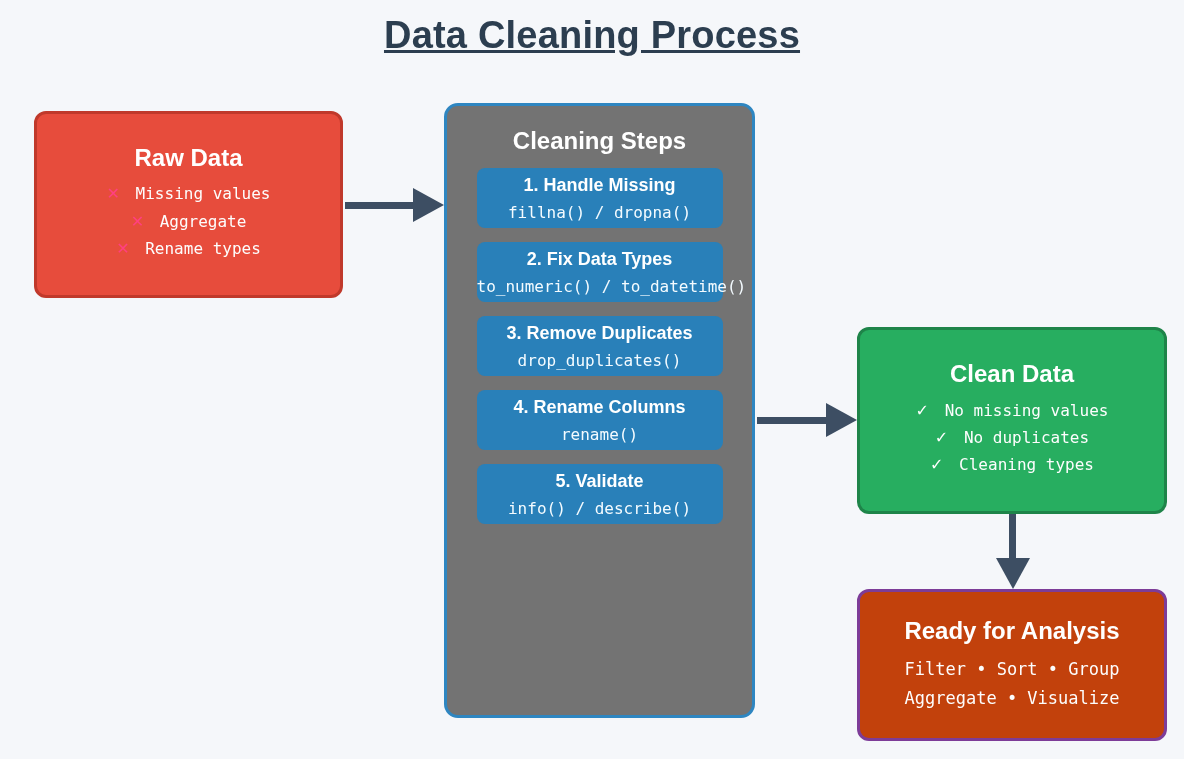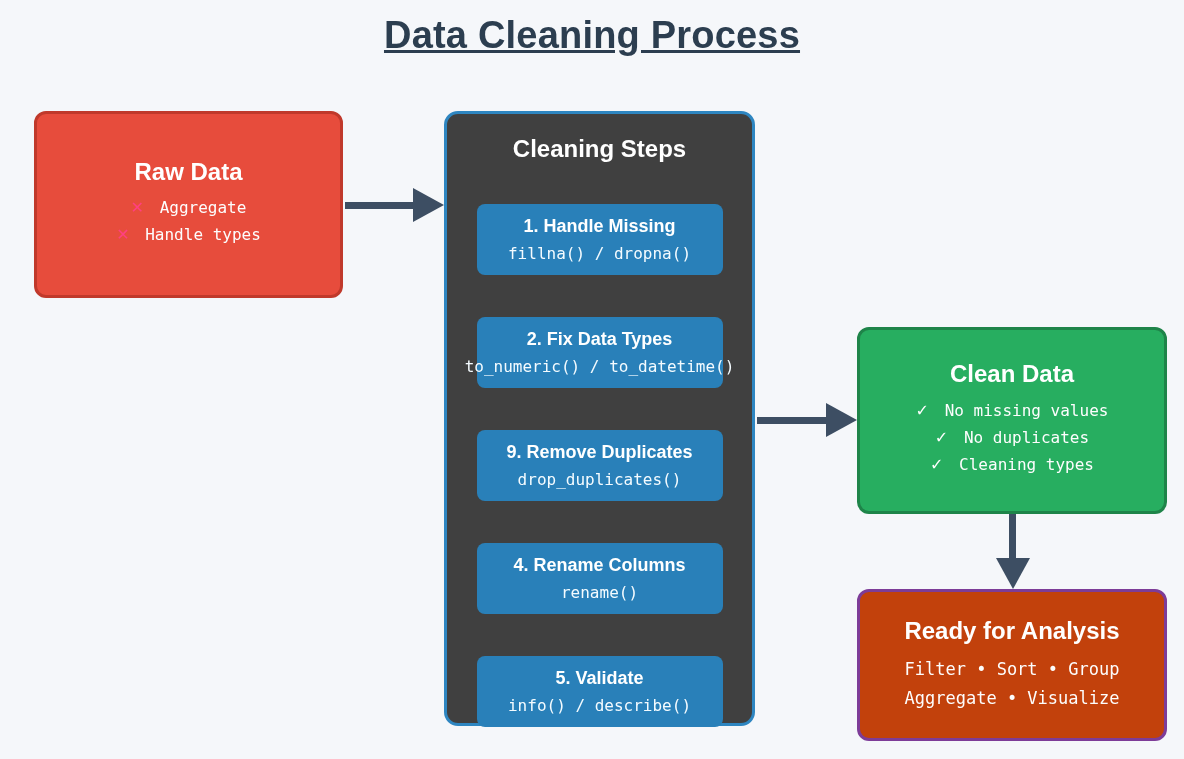--- a/index.html
+++ b/index.html
@@ -80,48 +80,46 @@
     height: 187px;
     background: #e74c3c;
     border: 3px solid #c0392b;
     padding-bottom: 4px;
   }
   #raw-data .node-title { margin-bottom: 2px; }
 
   
   #cleaning-steps {
     left: 444px;
-    top: 111px;
+    top: 103px;
     width: 311px;
     height: 615px;
-    background: #404040;
+    background: #737373;
     border: 3px solid #2e86c1;
     border-radius: 14px;
     justify-content: flex-start;
     padding-top: 22px;
   }
   #cleaning-steps .node-title { margin-bottom: 14px; }
   .step-list {
     width: 100%;
     display: flex;
     flex-direction: column;
     align-items: center;
     gap: 14px;
   }
   .step-card {
     width: 246px;
-    height: 71px;
+    height: 60px;
     background: #2980b9;
     border-radius: 8px;
     display: flex;
     flex-direction: column;
-    align-items: center;
     justify-content: center;
     box-sizing: border-box;
-    margin-top: 28px;
   }
   .step-title {
     font-size: 18px;
     font-weight: bold;
     color: #ffffff;
     text-align: center;
     white-space: nowrap;
     line-height: 1.15;
   }
   .step-code {
@@ -201,25 +199,29 @@
 
 <div class="stage">
 
   <div class="page-title">Data Cleaning Process</div>
 
   <div class="node" id="raw-data">
     <div class="node-title">Raw Data</div>
     <div class="node-list">
       <div class="item">
         <span class="mark cross" style="margin-right: 6px;">✕</span>
+        <span>Missing values</span>
+      </div>
+      <div class="item">
+        <span class="mark cross" style="margin-right: 6px;">✕</span>
         <span>Aggregate</span>
       </div>
       <div class="item">
         <span class="mark cross" style="margin-right: 6px;">✕</span>
-        <span>Handle types</span>
+        <span>Rename types</span>
       </div>
     </div>
   </div>
 
   <div class="arrow" id="arrow-raw-to-steps">
     <div class="arrow-line"></div>
     <div class="arrow-head right"></div>
   </div>
 
   <div class="node" id="cleaning-steps">
@@ -230,21 +232,21 @@
         <div class="step-title">1. Handle Missing</div>
         <div class="step-code">fillna() / dropna()</div>
       </div>
 
       <div class="step-card">
         <div class="step-title">2. Fix Data Types</div>
         <div class="step-code">to_numeric() / to_datetime()</div>
       </div>
 
       <div class="step-card">
-        <div class="step-title">9. Remove Duplicates</div>
+        <div class="step-title">3. Remove Duplicates</div>
         <div class="step-code">drop_duplicates()</div>
       </div>
 
       <div class="step-card">
         <div class="step-title">4. Rename Columns</div>
         <div class="step-code">rename()</div>
       </div>
 
       <div class="step-card">
         <div class="step-title">5. Validate</div>

